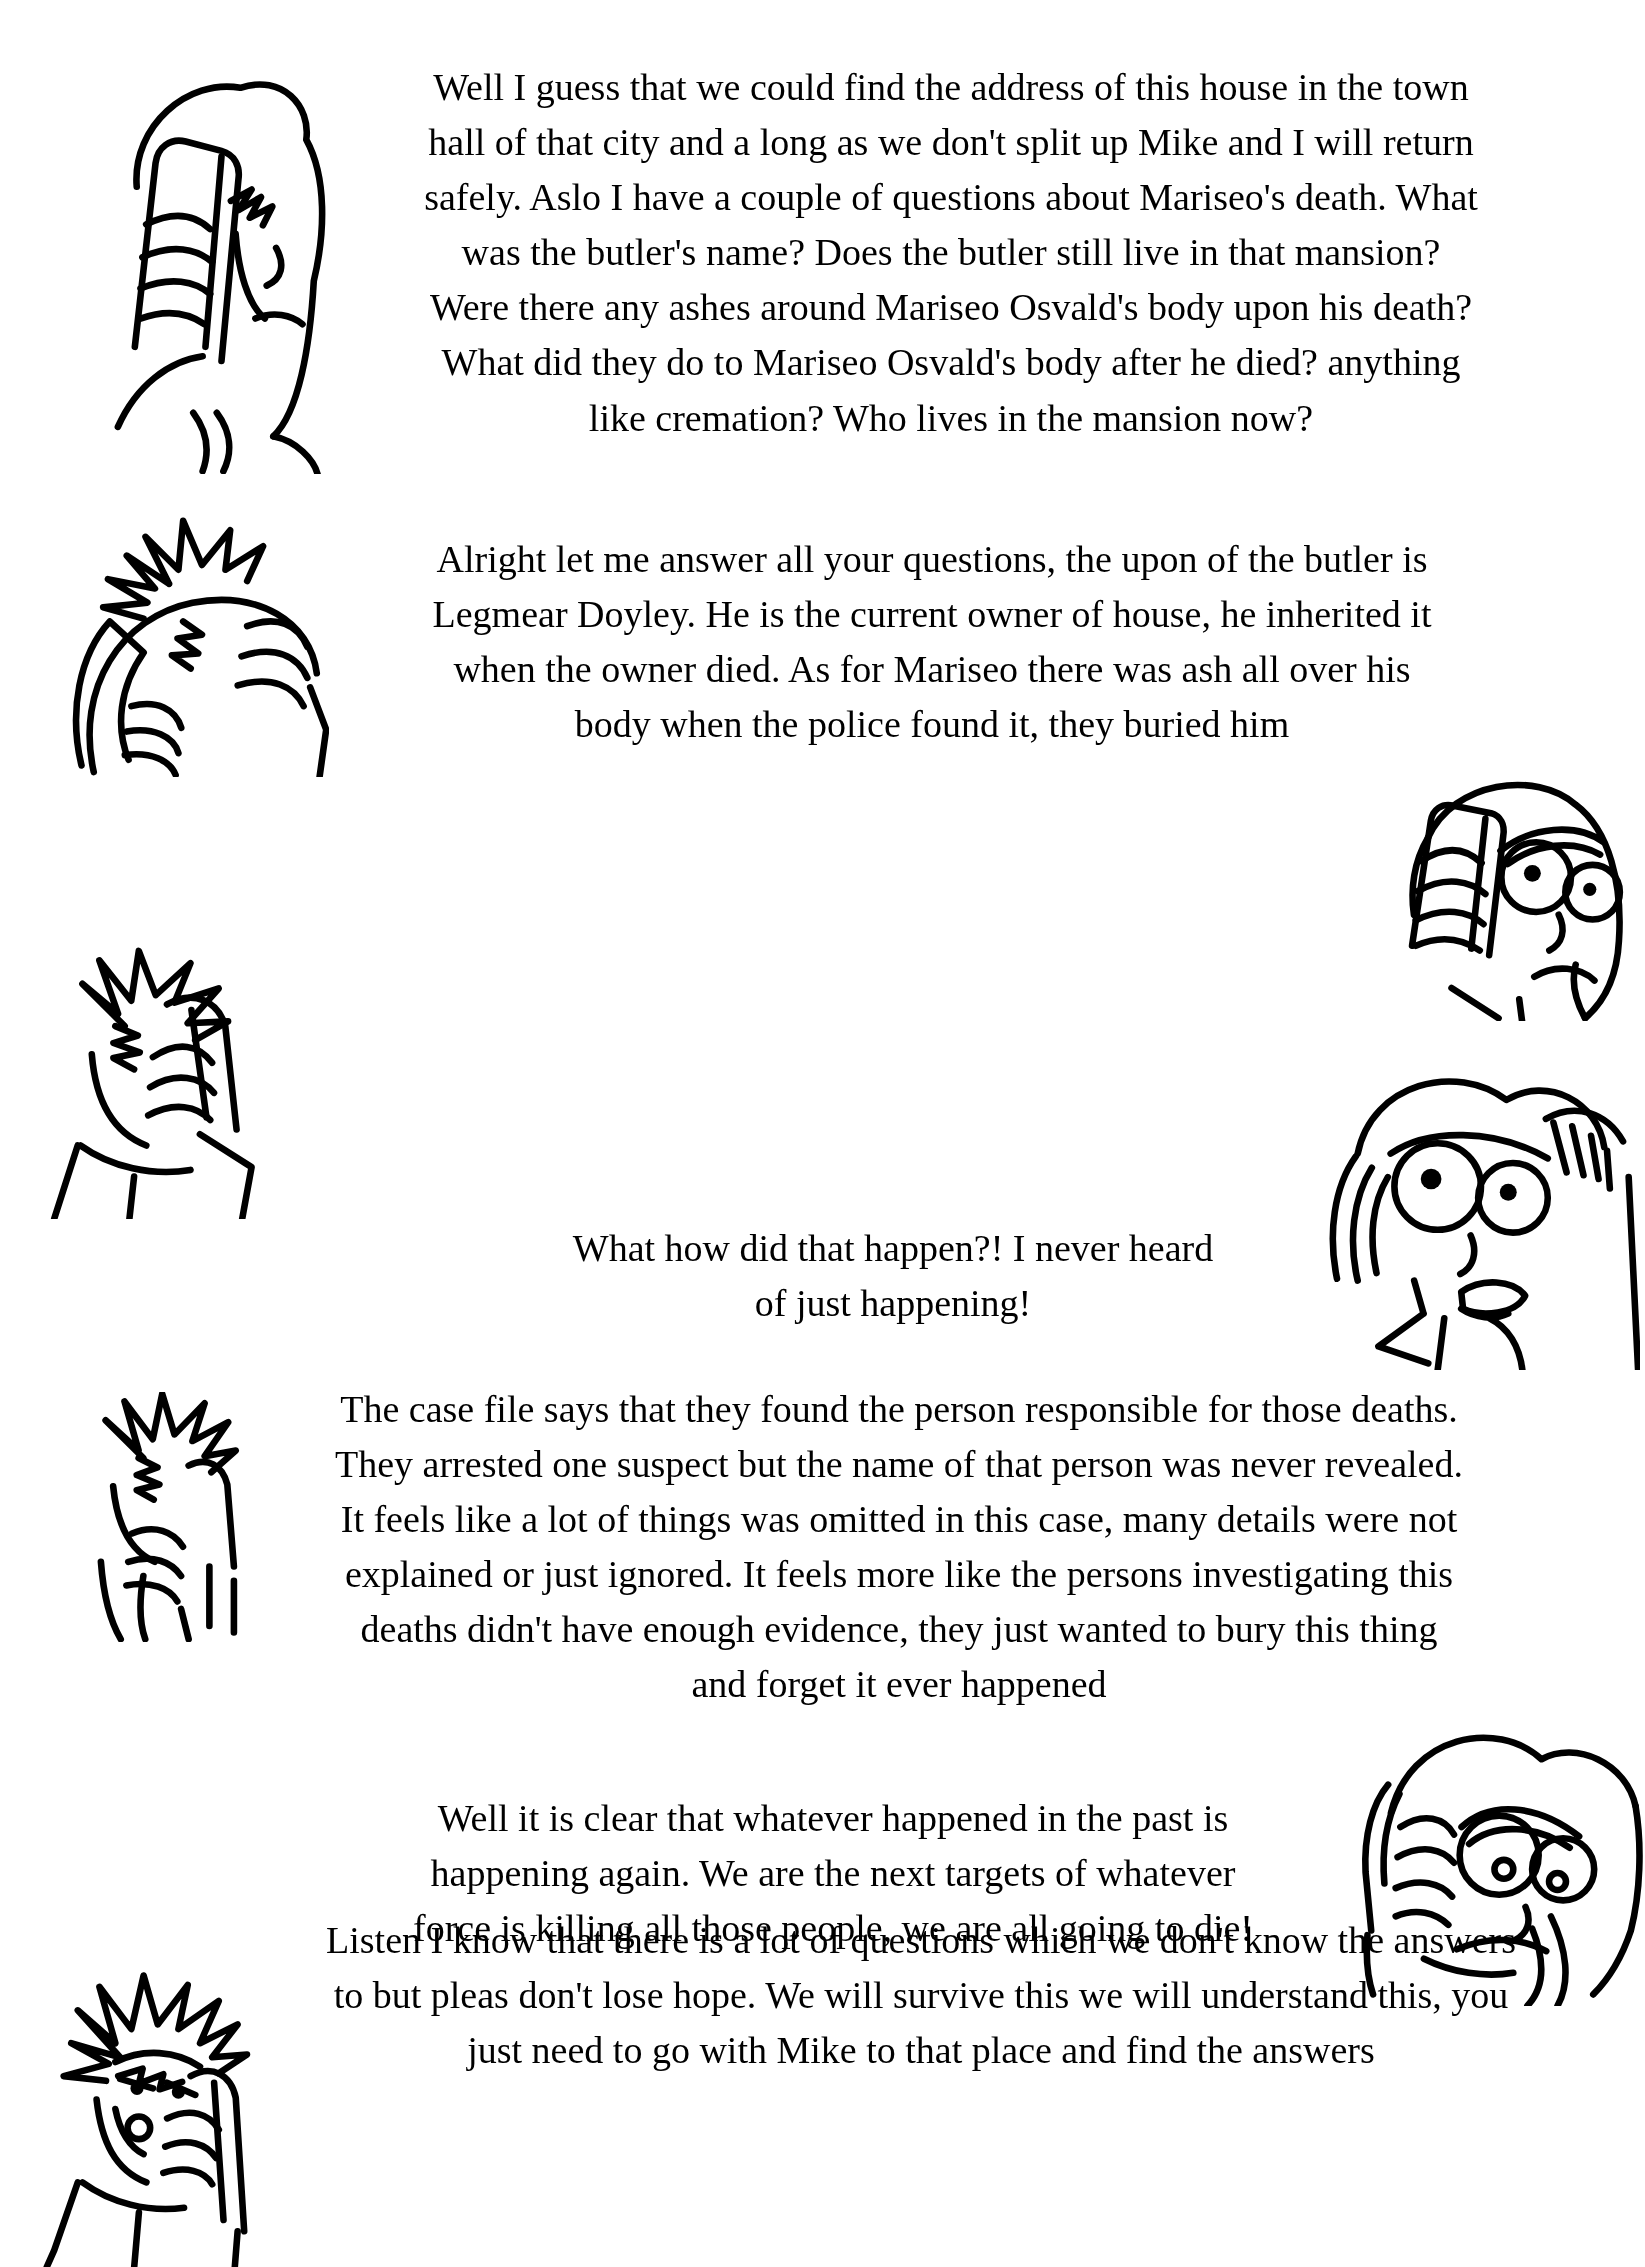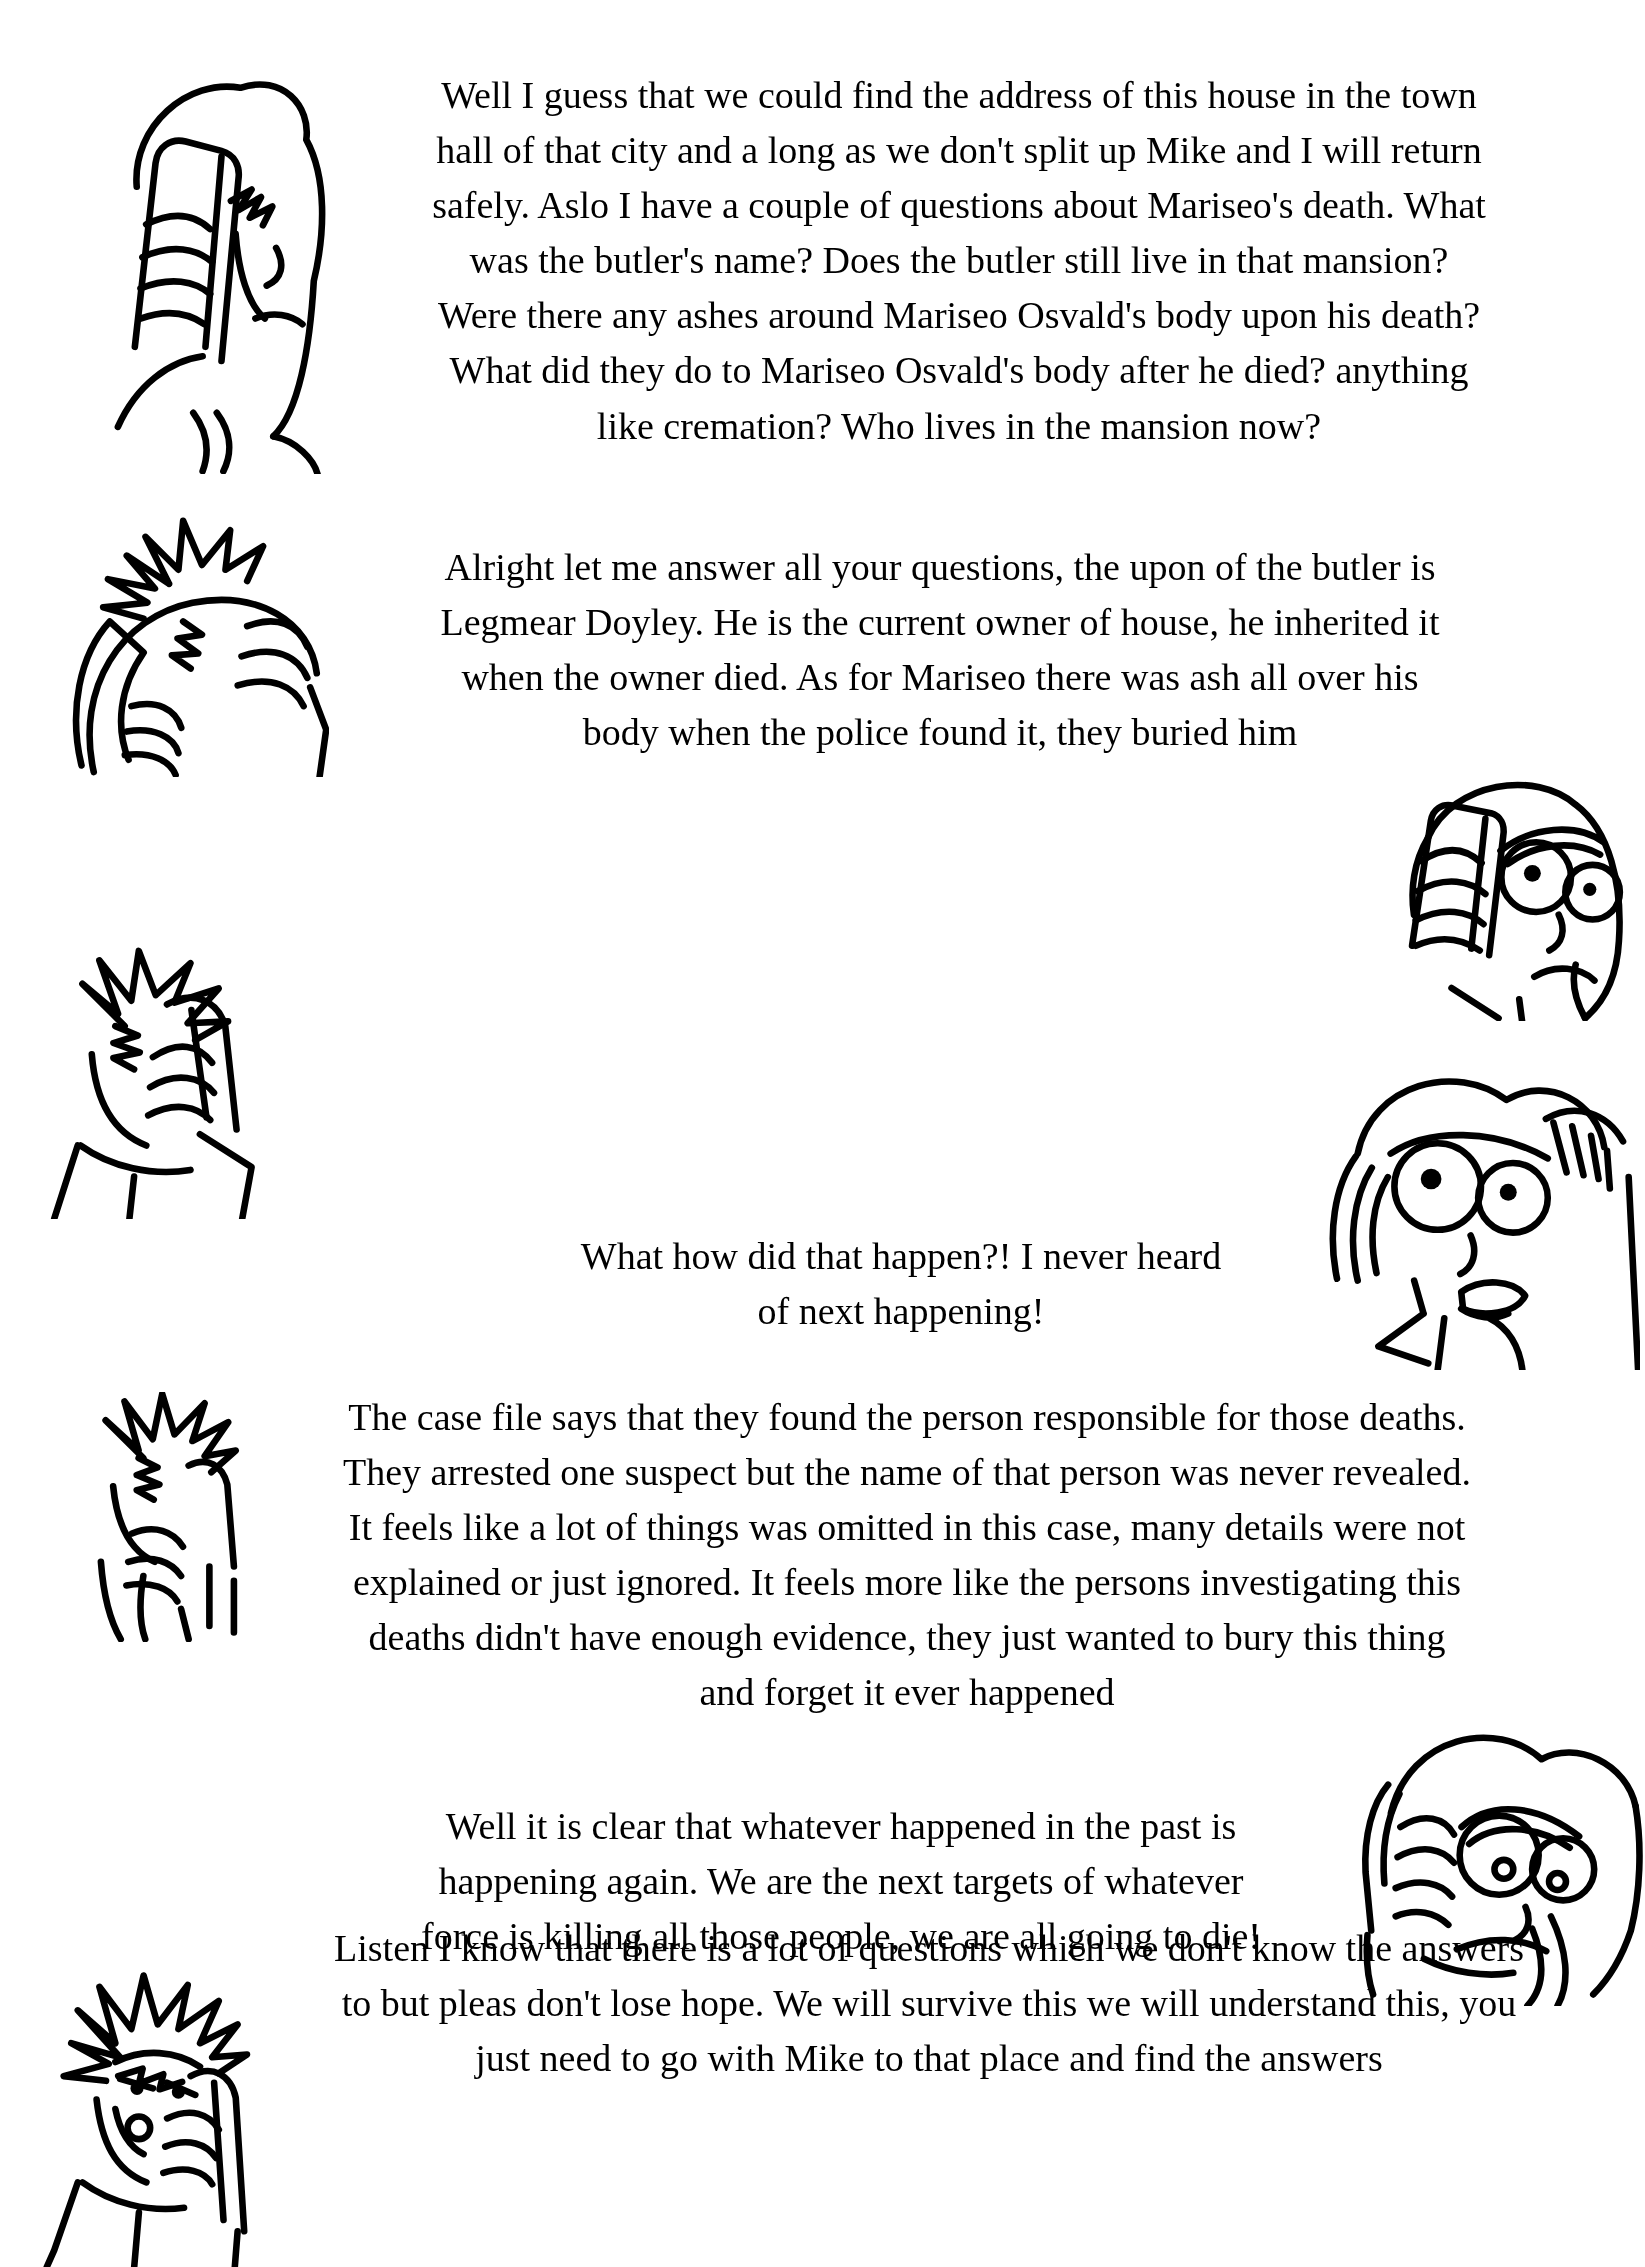--- a/index.html
+++ b/index.html
@@ -6,21 +6,21 @@
   .page{
     position:relative;
     width:1646px;height:2267px;
     background:#ffffff;
     font-family:"Liberation Serif", serif;
     color:#000;
     overflow:hidden;
   }
   .bubble{
     position:absolute;
-    margin:8px;
+    margin:0;
     font-size:38px;
     line-height:1.45;
     text-align:center;
     white-space:pre-line;
     width:max-content;
     max-width:1507px;
     transform:translateX(-50%);
   }
   .sk{position:absolute;}
   .sk path, .sk circle{
@@ -90,21 +90,21 @@
     <path d="M105,85 L60,40 L98,72 L78,15 L112,58 L120,5 L138,52 L175,18 L158,60 L205,45 L172,82 L215,80 L180,100"></path>
     <path stroke-width="11" d="M95,85 l24,10 l-26,8 l28,10 l-28,6 l22,12"></path>
     <path d="M70,115 C74,165 92,198 128,212"></path>
     <path d="M150,62 C178,46 204,58 212,85 L224,195 M176,68 L192,182"></path>
     <path d="M135,118 C162,100 184,105 198,124 M132,150 C160,133 186,139 200,156 M130,180 C158,165 182,170 196,185"></path>
     <path d="M58,212 C90,235 135,245 175,238 M185,200 L240,235 L230,290 M55,212 L30,290 M115,245 L110,290"></path>
   </svg>
 
 
   <p class="bubble" style="left:893px;top:1221px">What how did that happen?! I never heard
-of next happening!</p>
+of just happening!</p>
 
   <svg class="sk" style="left:1273px;top:1036px" width="367" height="334" viewBox="0 0 390 355">
     <path d="M90,125 C105,50 195,28 248,68 C292,42 345,70 352,118"></path>
     <path d="M88,128 C65,160 58,210 68,258 M105,140 C85,172 80,218 90,260 M122,150 C105,178 102,215 110,252"></path>
     <circle cx="175" cy="160" r="46" stroke-width="10"></circle>
     <circle class="fill" cx="168" cy="152" r="11"></circle>
     <circle cx="255" cy="172" r="37" stroke-width="9"></circle>
     <circle class="fill" cx="250" cy="166" r="9"></circle>
     <path stroke-width="13" d="M125,125 C165,98 235,98 292,130"></path>
     <path d="M210,212 C218,230 213,246 199,253"></path>

